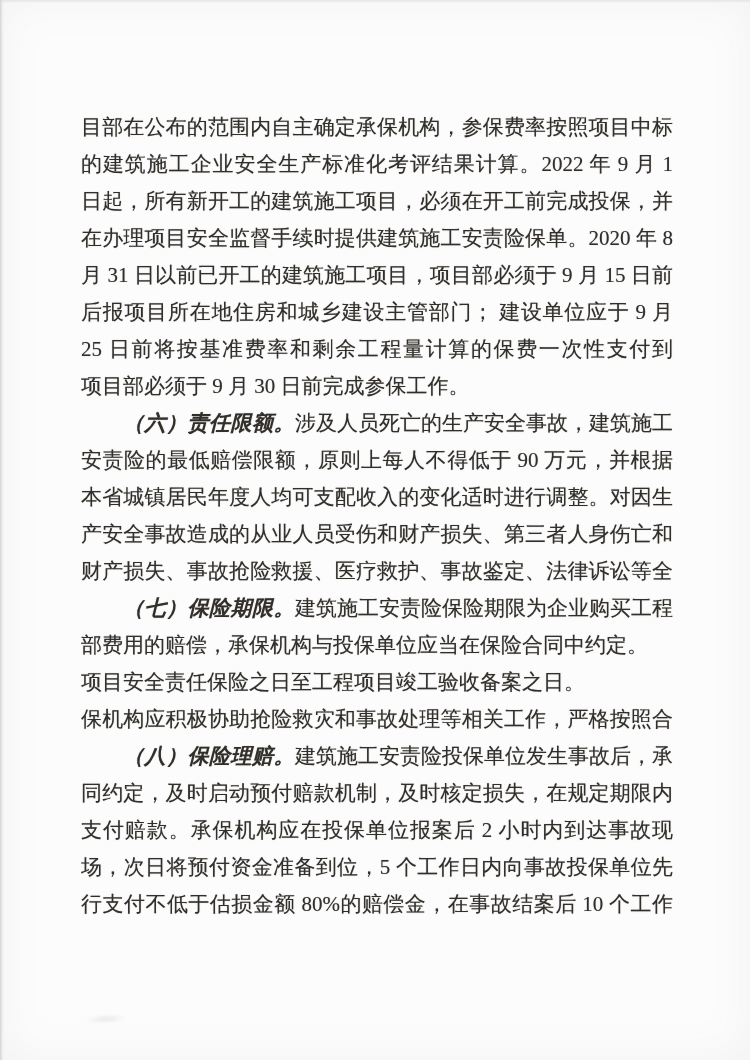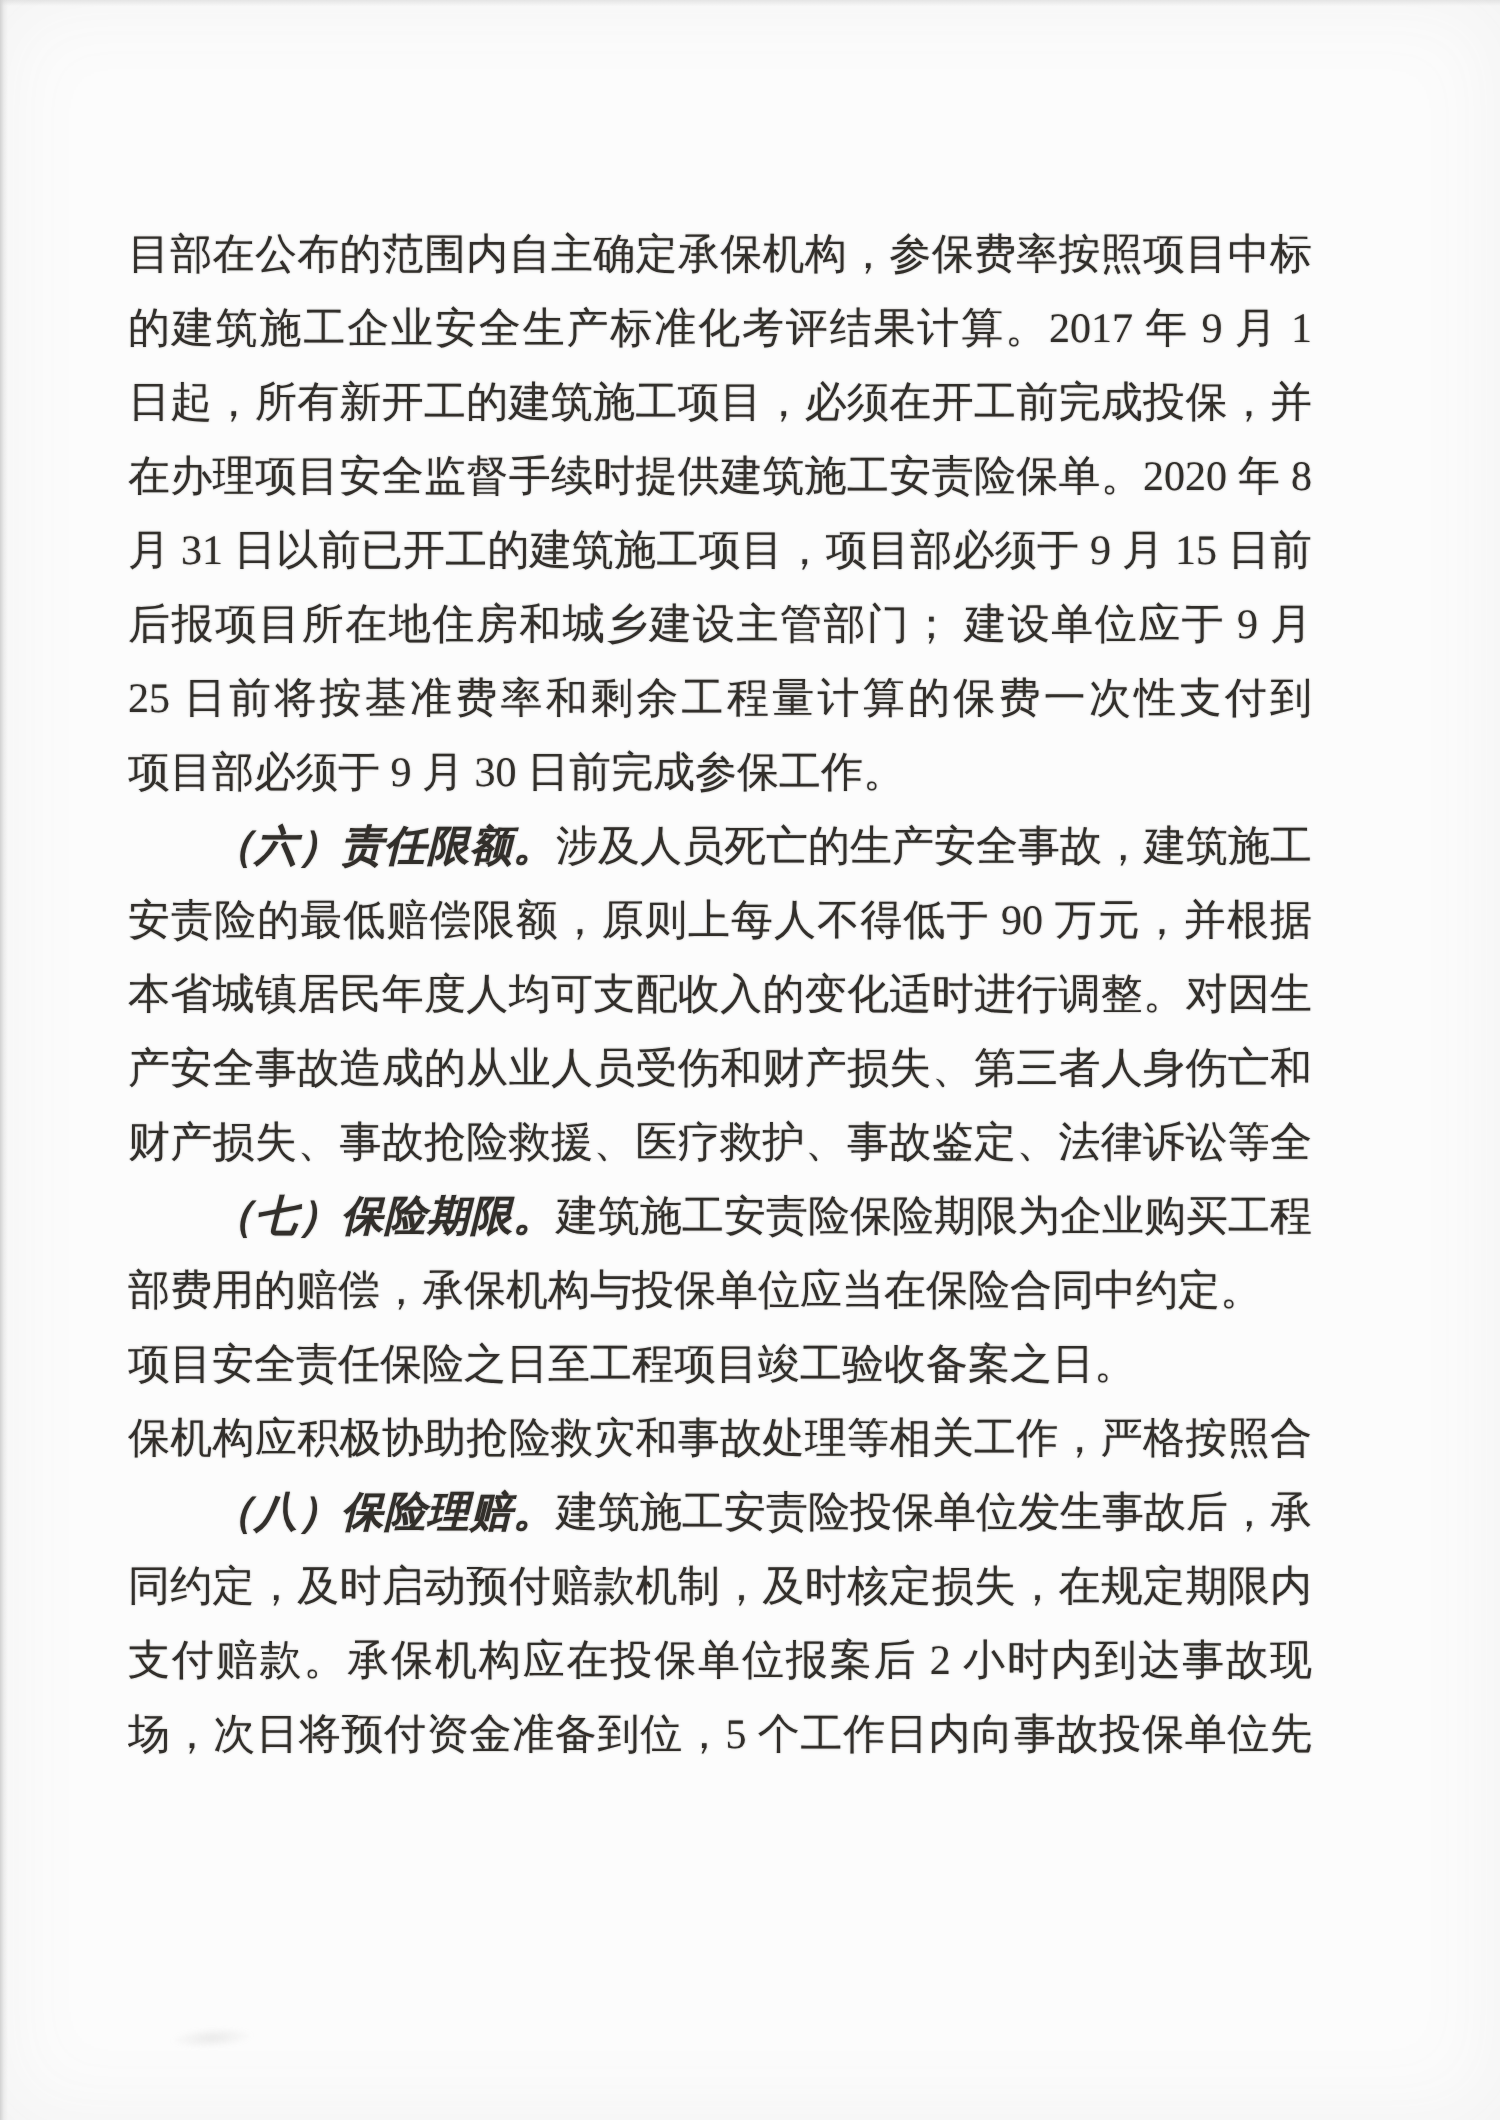--- a/index.html
+++ b/index.html
@@ -24,21 +24,21 @@
     background: linear-gradient(to right, #d2d2d2 0, #ececec 2px, rgba(240,240,240,0) 4px);
   }
   .edge-top {
     position: absolute;
     left: 0; right: 0; top: 0;
     height: 3px;
     background: linear-gradient(to bottom, rgba(210,210,210,0.5), rgba(240,240,240,0));
   }
   .text-block {
     position: absolute;
-    left: 64px;
+    left: 81px;
     top: 109px;
     width: 592px;
     color: #322f2b;
     font-size: 21px;
     text-shadow: 0 0 1px rgba(55,50,45,0.45);
   }
   .line {
     height: 37px;
     line-height: 37px;
     white-space: nowrap;          
@@ -73,21 +73,21 @@
 </style>
 </head>
 <body>
 
 <div class="page">
   <div class="edge-shadow"></div>
   <div class="edge-top"></div>
 
   <div class="text-block">
     <div class="line"><span>目部在公布的范围内自主确定承保机构，参保费率按照项目中标</span></div>
-    <div class="line"><span>的建筑施工企业安全生产标准化考评结果计算。2017 年 9 月 1</span></div>
+    <div class="line"><span>的建筑施工企业安全生产标准化考评结果计算。2022 年 9 月 1</span></div>
     <div class="line"><span>日起，所有新开工的建筑施工项目，必须在开工前完成投保，并</span></div>
     <div class="line"><span>在办理项目安全监督手续时提供建筑施工安责险保单。2020 年 8</span></div>
     <div class="line"><span>月 31 日以前已开工的建筑施工项目，项目部必须于 9 月 15 日前</span></div>
     <div class="line"><span>后报项目所在地住房和城乡建设主管部门； 建设单位应于 9 月</span></div>
     <div class="line"><span>25 日前将按基准费率和剩余工程量计算的保费一次性支付到位，</span></div>
     <div class="line p-end"><span>项目部必须于 9 月 30 日前完成参保工作。</span></div>
 
     <div class="line indent"><span class="hd">（六）责任限额。</span><span>涉及人员死亡的生产安全事故，建筑施工</span></div>
     <div class="line"><span>安责险的最低赔偿限额，原则上每人不得低于 90 万元，并根据</span></div>
     <div class="line"><span>本省城镇居民年度人均可支配收入的变化适时进行调整。对因生</span></div>
@@ -96,16 +96,17 @@
     <div class="line indent"><span class="hd">（七）保险期限。</span><span>建筑施工安责险保险期限为企业购买工程</span></div>
 
     <div class="line p-end"><span>部费用的赔偿，承保机构与投保单位应当在保险合同中约定。</span></div>
     <div class="line p-end"><span>项目安全责任保险之日至工程项目竣工验收备案之日。</span></div>
 
     <div class="line"><span>保机构应积极协助抢险救灾和事故处理等相关工作，严格按照合</span></div>
     <div class="line indent"><span class="hd">（八）保险理赔。</span><span>建筑施工安责险投保单位发生事故后，承</span></div>
     <div class="line"><span>同约定，及时启动预付赔款机制，及时核定损失，在规定期限内</span></div>
     <div class="line"><span>支付赔款。承保机构应在投保单位报案后 2 小时内到达事故现</span></div>
     <div class="line"><span>场，次日将预付资金准备到位，5 个工作日内向事故投保单位先</span></div>
+    <div class="line"><span>行支付不低于估损金额 80%的赔偿金，在事故结案后 10 个工作</span></div>
   </div>
 
   <div class="smudge"></div>
 </div>
 
 </body></html>

